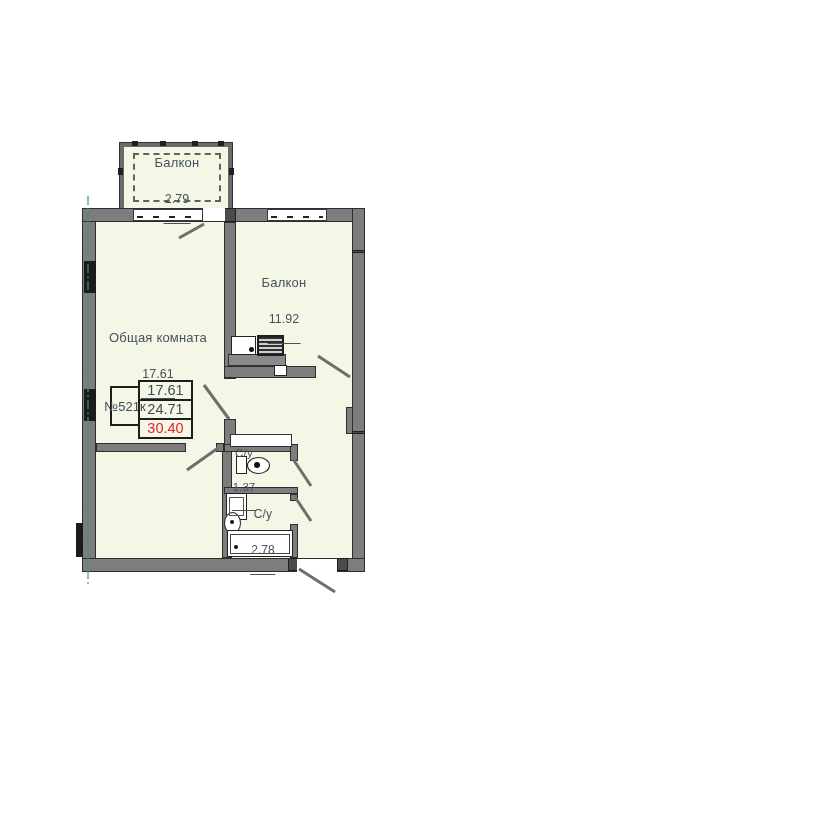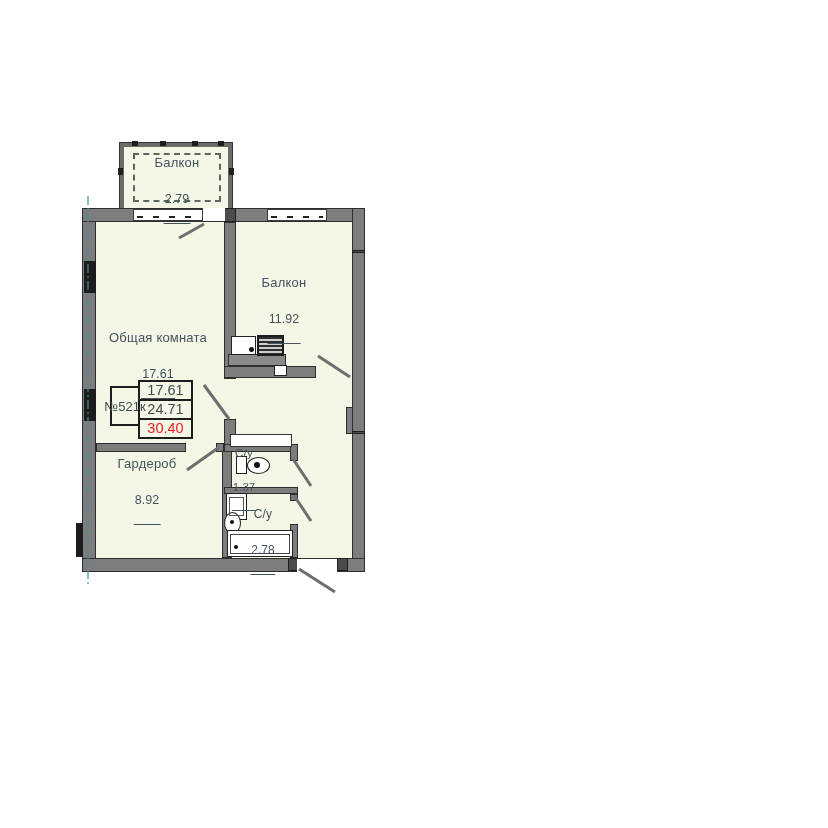--- a/index.html
+++ b/index.html
@@ -157,24 +157,20 @@
     <span class="rarea">2.79</span>
   </div>
   <div class="room-label lbl-kitchen">
     <div class="rname">Балкон</div><br>
     <span class="rarea">11.92</span>
   </div>
   <div class="room-label lbl-living">
     <div class="rname">Общая комната</div><br>
     <span class="rarea">17.61</span>
   </div>
-  <div class="room-label lbl-wardrobe">
-    <div class="rname">Гардероб</div><br>
-    <span class="rarea">8.92</span>
-  </div>
   <div class="room-label lbl-wc1">
     <div class="rname">С/у</div><br>
     <span class="rarea">1.37</span>
   </div>
   <div class="room-label lbl-wc2">
     <div class="rname">С/у</div><br>
     <span class="rarea">2.78</span>
   </div>
 
   <div class="unit-box">

